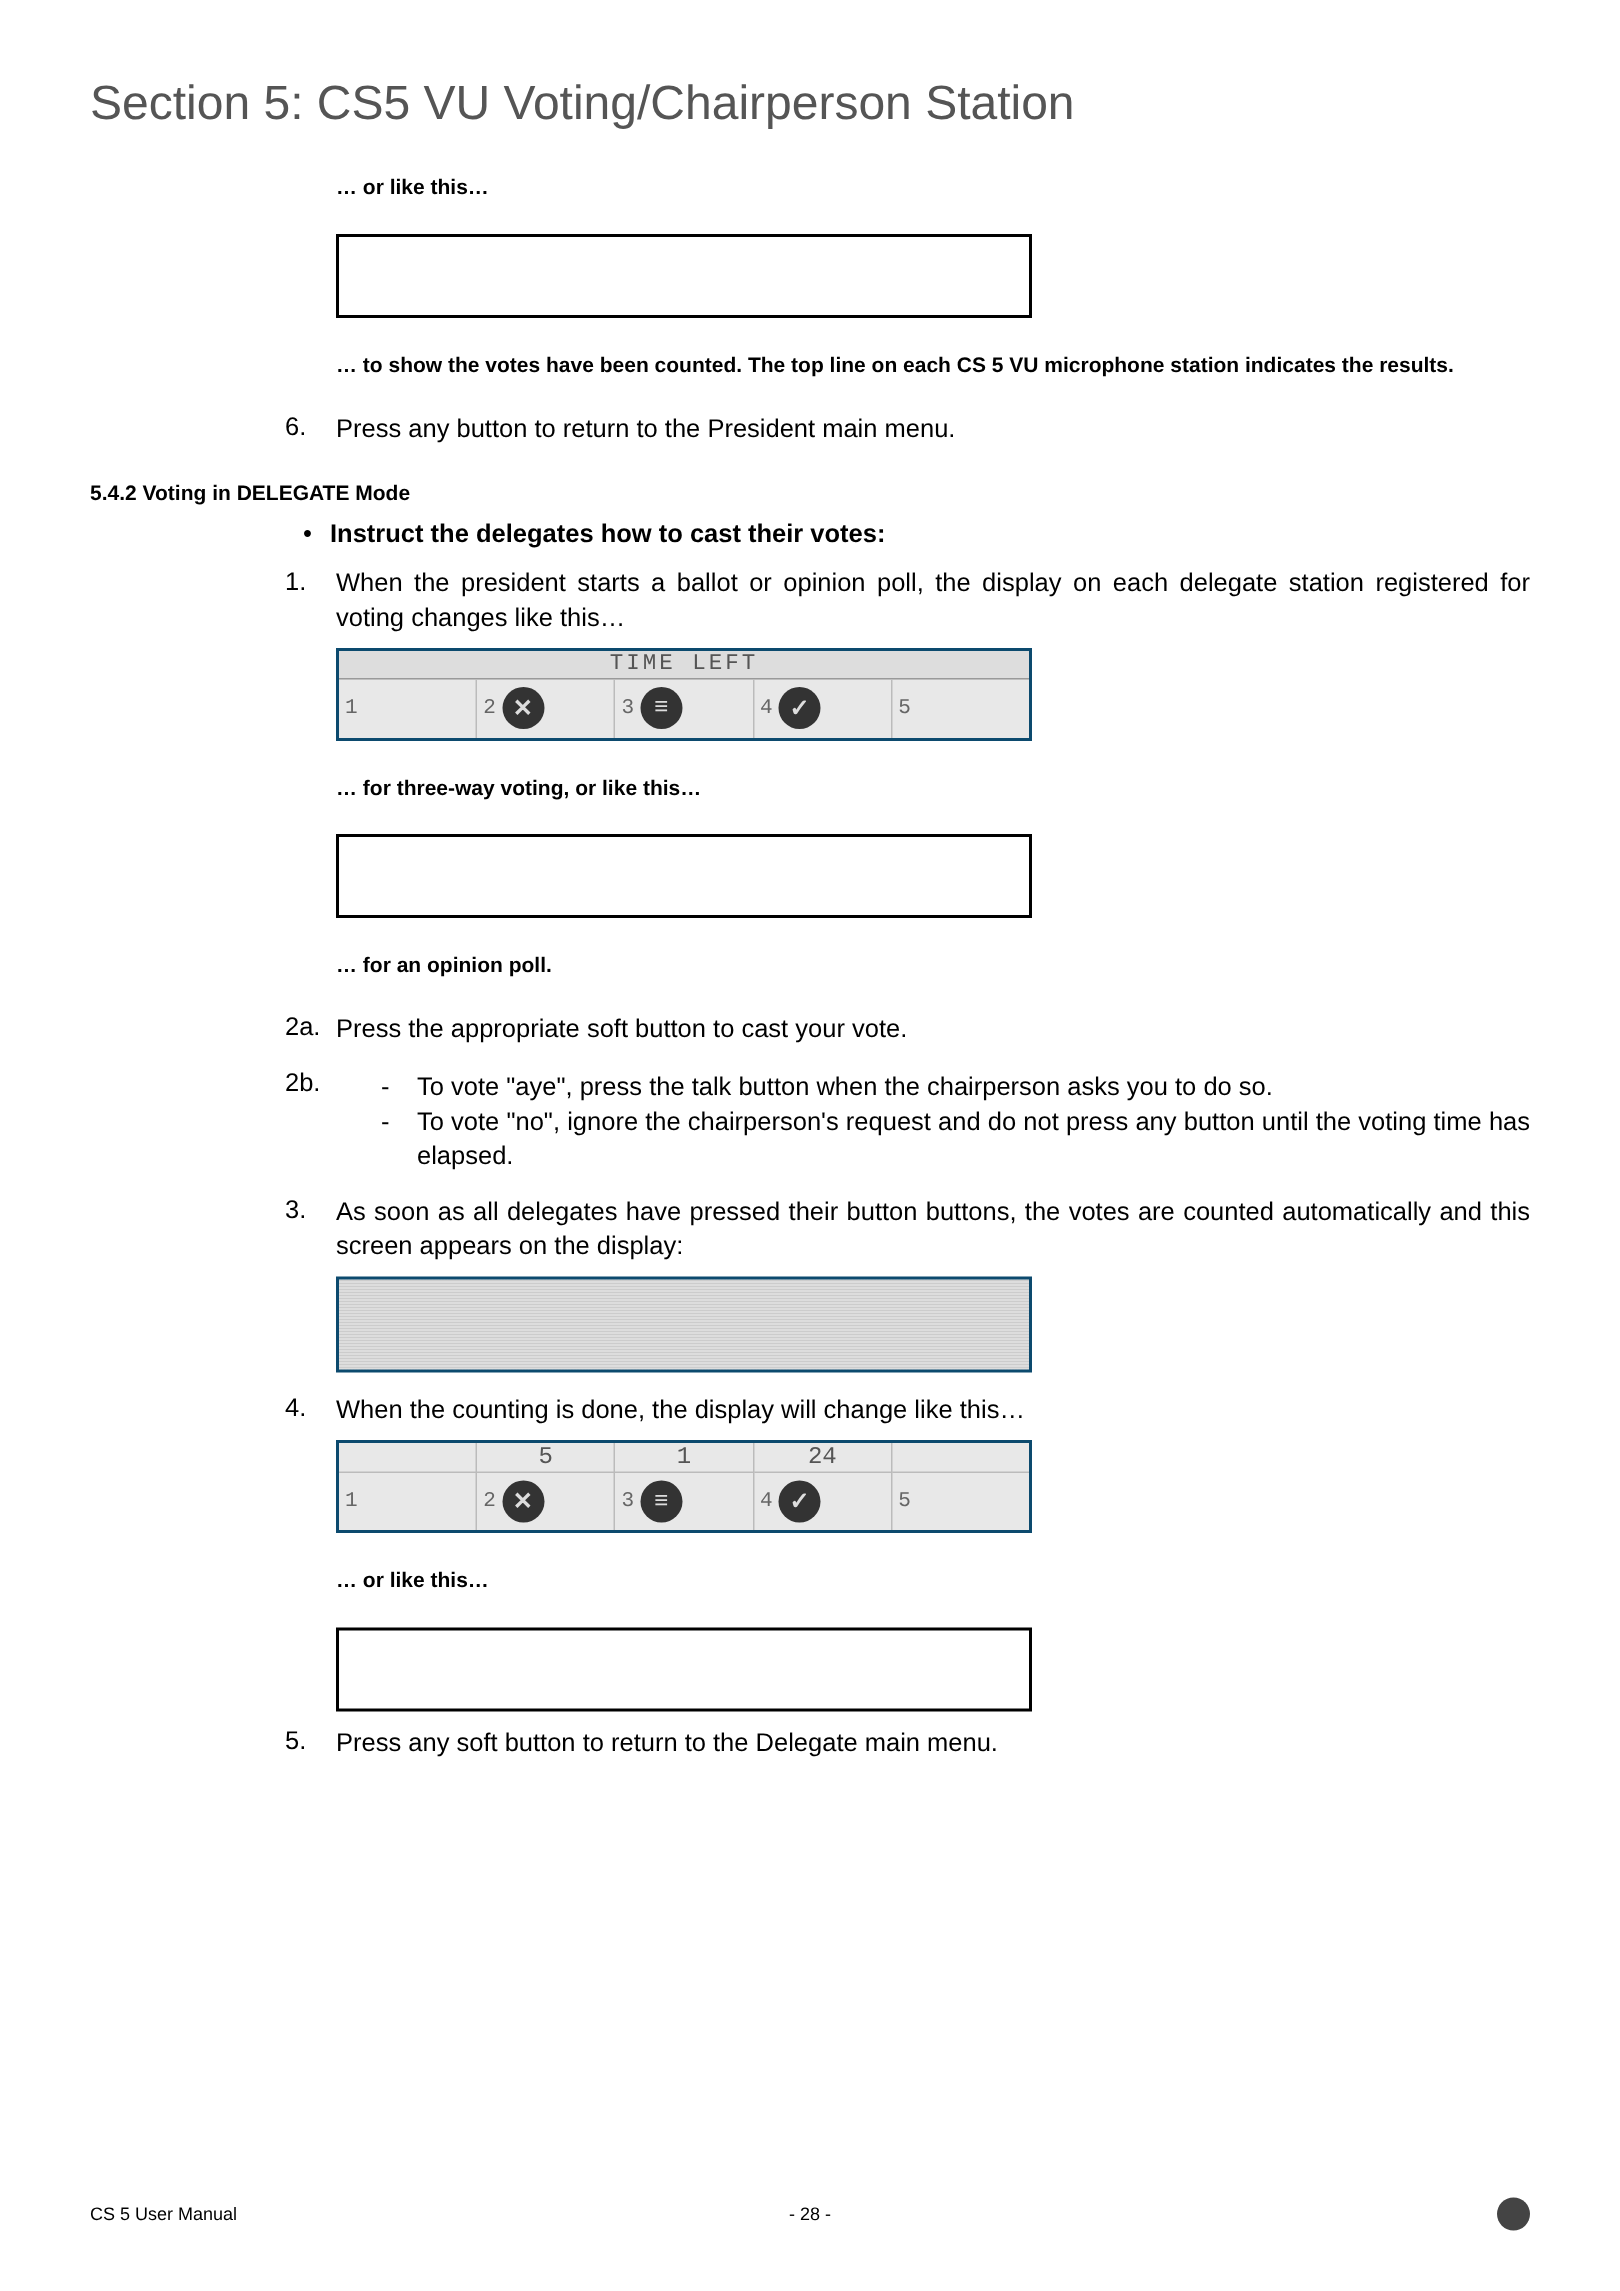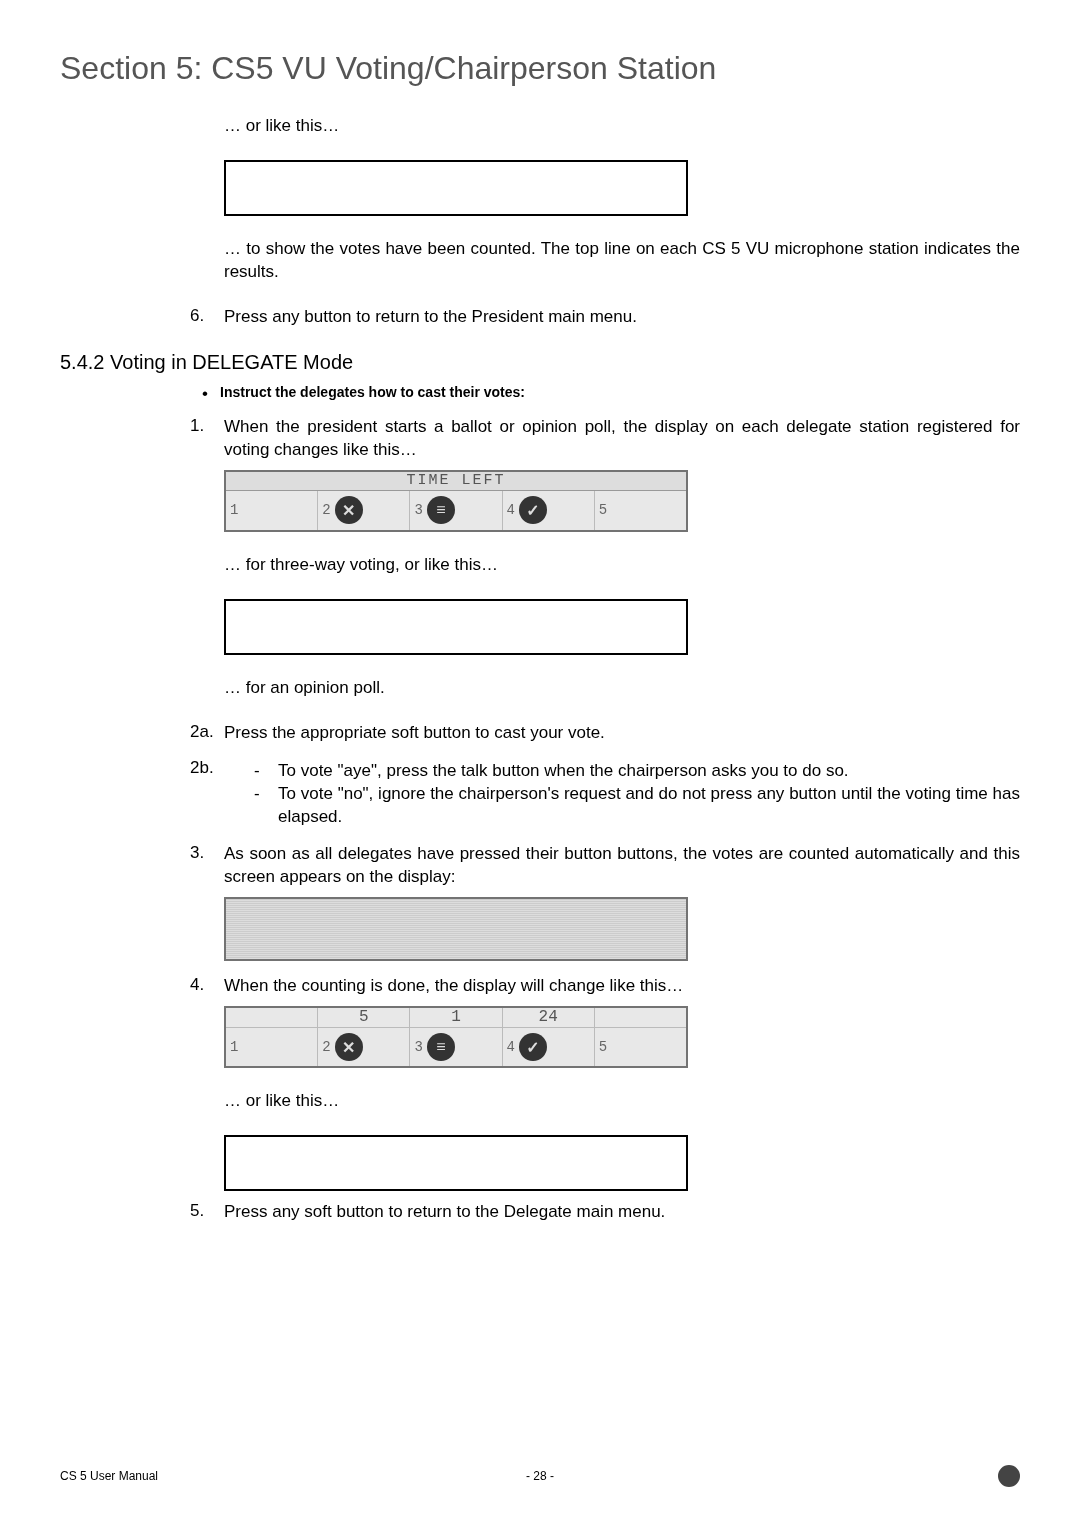--- a/index.html
+++ b/index.html
@@ -22,66 +22,67 @@
   .section-title {
     font-size: 32px;
     font-weight: 400;
     color: #555;
     text-underline-offset: 6px;
     margin-bottom: 28px;
     letter-spacing: 0px;
   }
   .indent-1 { margin-left: 130px; }
   .para {
-    font-size: 17px;
+    font-size: 14px;
     line-height: 1.35;
     margin: 22px 0;
+    font-weight: bold;
   }
   .list-num {
     display: flex;
     margin: 8px 0;
   }
   .list-num .num {
     width: 34px;
     flex-shrink: 0;
     font-size: 17px;
   }
   .list-num .txt {
     flex: 1;
     font-size: 17px;
     line-height: 1.35;
     text-align: justify;
   }
   .h542 {
-    font-size: 20px;
-    font-weight: normal;
+    font-size: 14px;
+    font-weight: bold;
     margin: 22px 0 10px 0;
   }
   .bullet {
     display: flex;
     margin: 8px 0 12px 0;
   }
   .bullet .dot {
     width: 30px;
     flex-shrink: 0;
     font-size: 17px;
     text-align: center;
   }
   .bullet .btxt {
-    font-size: 14px;
+    font-size: 17px;
     font-weight: bold;
   }
   .lcd-box {
     border: 2px solid #000;
     height: 52px;
     width: 460px;
     margin: 6px 0 6px 0;
   }
   .lcd-img {
-    border: 2px solid #737373;
+    border: 2px solid #0c4a6e;
     width: 460px;
     margin: 6px 0 11px 0;
     background: #e8e8e8;
     justify-content: space-between;
   }
   .lcd-timeleft {
     height: 58px;
     display: flex;
     flex-direction: column;
   }

